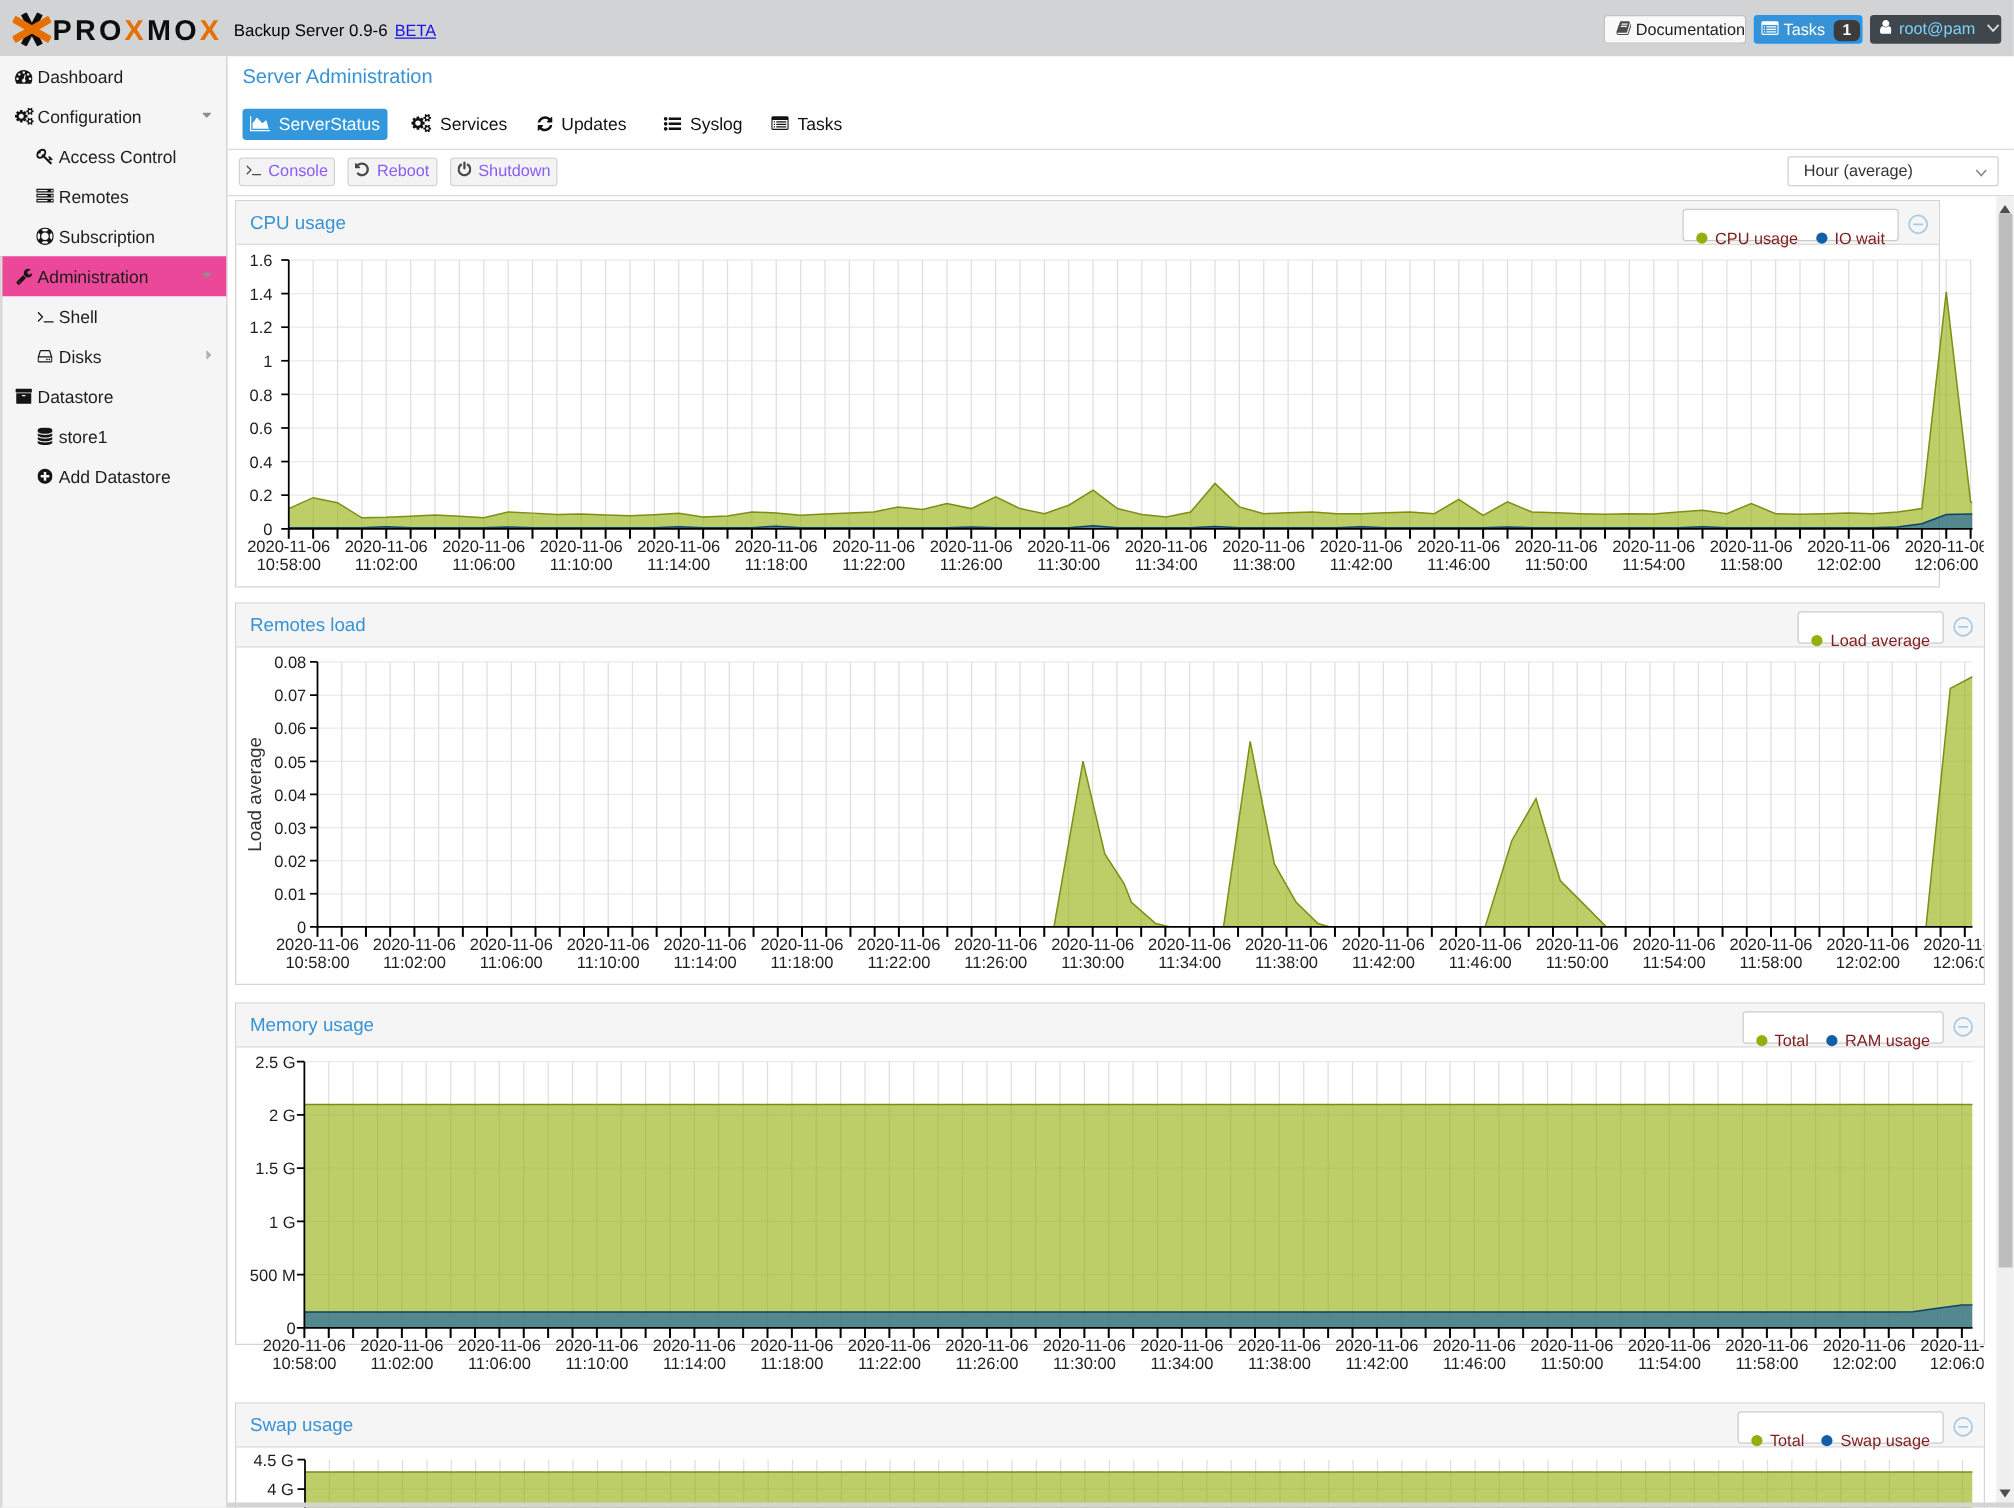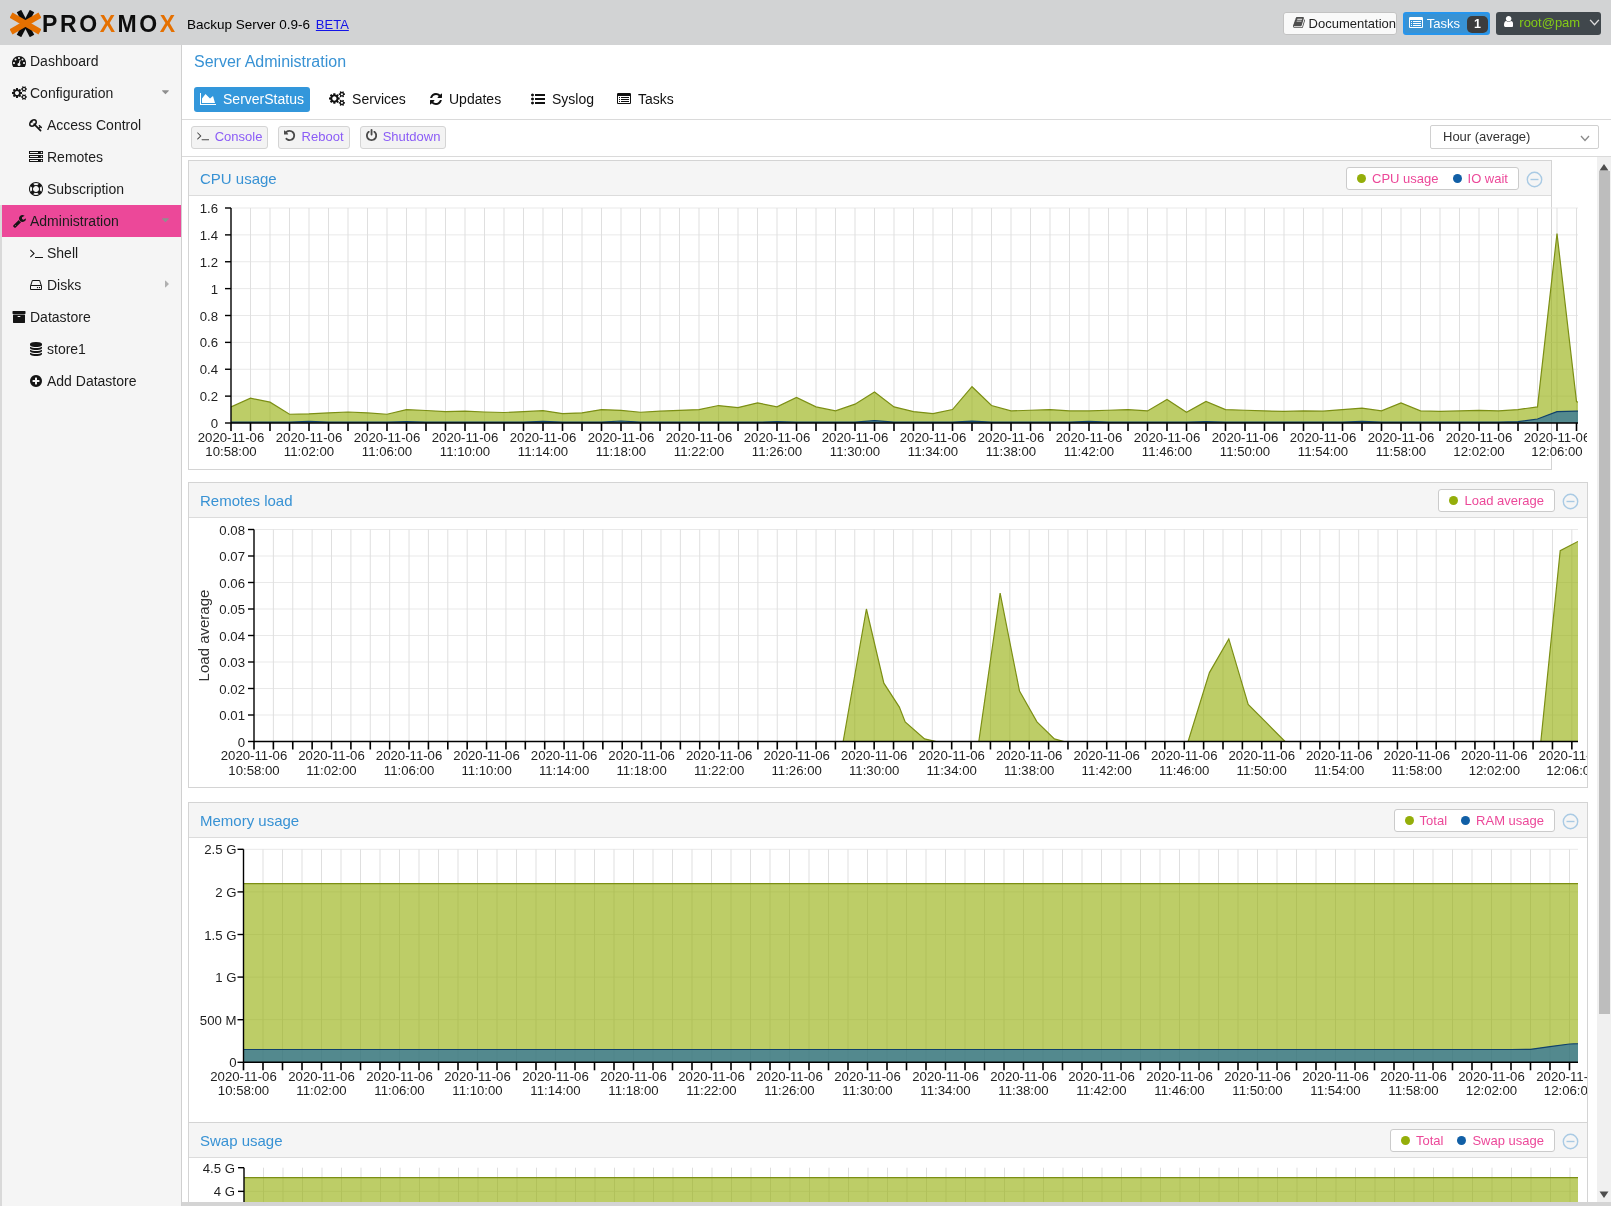--- a/index.html
+++ b/index.html
@@ -4,40 +4,40 @@
 html,body{width:1611px;height:1206px;overflow:hidden;font-family:"Liberation Sans",sans-serif;background:#fff}
 #topbar{position:absolute;left:0;top:0;width:1611px;height:45px;background:#d2d3d4}
 .brand{position:absolute;left:42px;top:11px;font-size:23px;font-weight:bold;letter-spacing:2.6px;color:#0d0d0d}
 .brand .ox{color:#E57000}
 .subtitle{position:absolute;left:187px;top:17px;font-size:13.5px;color:#000}
 .beta{color:#1414e8;text-decoration:underline;font-size:13px;margin-left:2px}
 .hbtn{position:absolute;top:12px;height:23px;border-radius:3px;font-size:13px;line-height:21px;text-align:right}
 .doc{left:1283px;width:114px;background:#f9f9f9;border:1px solid #c3c3c3;color:#222}
 .tasks{left:1403px;width:87px;background:#3892d4;border:2px solid #2795ec;color:#fff;line-height:19px}
 .badge{display:inline-block;background:#3c3c3c;border-radius:5px;color:#fff;font-size:12.5px;font-weight:bold;padding:0 7px;margin-left:7px;line-height:17px;vertical-align:0.5px}
-.user{left:1496px;width:105px;background:#40474c;color:#84cc16;text-align:left;padding-left:8px}
+.user{left:1496px;width:105px;background:#40474c;color:#7dd3fc;text-align:left;padding-left:8px}
 #sidebar{position:absolute;left:0;top:45px;width:182px;height:1161px;background:#f5f5f5;border-right:1px solid #d0d0d0}
 .nrow{height:32px;line-height:32px;font-size:14px;color:#1c1c1c;position:relative;white-space:nowrap}
 .nrow.sel{background:#ec4899}
 .nicon{display:inline-block;width:18px;text-align:center}
 .nicon svg{vertical-align:-2px}
 .nlab{margin-left:2px}
 .ncaret{position:absolute;right:12px;top:0}
 #main{position:absolute;left:182px;top:45px;width:1429px;height:1161px;background:#fff}
 .title{position:absolute;left:194px;top:53px;font-size:16px;color:#3892d4}
 .tab{position:absolute;top:87px;height:25px;line-height:25px;font-size:14px;color:#111;padding:0 10px;border-radius:3px}
 .tab.active{background:#3397db;color:#fff;text-align:center;padding:0}
 #tabline{position:absolute;left:182px;top:119px;width:1429px;height:1px;background:#dadada}
 #toolline{position:absolute;left:182px;top:156px;width:1429px;height:1px;background:#dadada}
 .tbtn{position:absolute;top:126px;height:23px;background:#f3f3f3;border:1px solid #d4d4d4;border-radius:3px;font-size:13px;line-height:20px;color:#8b5cf6;text-align:center}
 .combo{position:absolute;left:1430px;top:125px;width:169px;height:24px;background:#fff;border:1px solid #d0d0d0;border-radius:2px;font-size:13px;line-height:22px;color:#333;padding-left:12px}
 .panel{position:absolute;background:#fff;border:1px solid #d4d4d4}
 .phead{position:relative;height:35px;background:#f5f5f5;border-bottom:1px solid #dcdcdc}
 .ptitle{position:absolute;left:11px;top:9px;font-size:15px;color:#3892d4}
-.legend{position:absolute;right:32px;top:6px;height:23px;background:#fff;border:1px solid #cbcbcb;border-radius:3px;font-size:13px;color:#ec4899;line-height:21px;padding:0 10px;white-space:nowrap}
+.legend{position:absolute;right:32px;top:6px;height:23px;background:#fff;border:1px solid #cbcbcb;border-radius:3px;font-size:13px;color:#7f1d1d;line-height:21px;padding:12px 10px;white-space:nowrap}
 .ldot{display:inline-block;width:9px;height:9px;border-radius:50%;margin-right:6px}
 .llab{margin-right:14px}
 .llab:last-child{margin-right:0}
 .ptool{position:absolute;right:8px;top:10px}
 .chart{position:absolute}
 #sbar{position:absolute;left:1597px;top:157px;width:14px;height:1049px;background:#f0f0f0}
 #sthumb{position:absolute;left:1598.5px;top:171px;width:11px;height:843px;background:#bdbdbd}
 </style></head>
 <body>
 <div id="main"></div>
@@ -543,21 +543,21 @@
     <text x="1339.28" y="760" text-anchor="middle" font-size="13.2" fill="#1f1f1f">2020-11-06</text>
     <text x="1339.28" y="774.5" text-anchor="middle" font-size="13.2" fill="#1f1f1f">11:54:00</text>
     <text x="1416.8" y="760" text-anchor="middle" font-size="13.2" fill="#1f1f1f">2020-11-06</text>
     <text x="1416.8" y="774.5" text-anchor="middle" font-size="13.2" fill="#1f1f1f">11:58:00</text>
     <text x="1494.32" y="760" text-anchor="middle" font-size="13.2" fill="#1f1f1f">2020-11-06</text>
     <text x="1494.32" y="774.5" text-anchor="middle" font-size="13.2" fill="#1f1f1f">12:02:00</text>
     <text x="1571.84" y="760" text-anchor="middle" font-size="13.2" fill="#1f1f1f">2020-11-06</text>
     <text x="1571.84" y="774.5" text-anchor="middle" font-size="13.2" fill="#1f1f1f">12:06:00</text>
     <text x="209" y="635.5" text-anchor="middle" font-size="15" fill="#333" transform="rotate(-90 209 635.5)">Load average</text>
   </svg>
-<div class="panel" style="left:188px;top:802px;width:1400px;height:377px">
+<div class="panel" style="left:188px;top:802px;width:1400px;height:274px">
     <div class="phead">
       <span class="ptitle">Memory usage</span>
       <div class="legend"><span class="ldot" style="background:#94ae0a"></span><span class="llab">Total</span><span class="ldot" style="background:#115fa6"></span><span class="llab">RAM usage</span></div>
       <svg class="ptool" width="17" height="17" viewBox="0 0 17 17">
         <circle cx="8.5" cy="8.5" r="7.2" fill="none" stroke="#a9cae4" stroke-width="1.4"></circle>
         <line x1="4.5" y1="8.5" x2="12.5" y2="8.5" stroke="#a9cae4" stroke-width="1.4"></line>
       </svg>
     </div>
   </div>
 <svg class="chart" style="left:189px;top:838px" width="1398" height="268" viewBox="189 838 1398 268">

